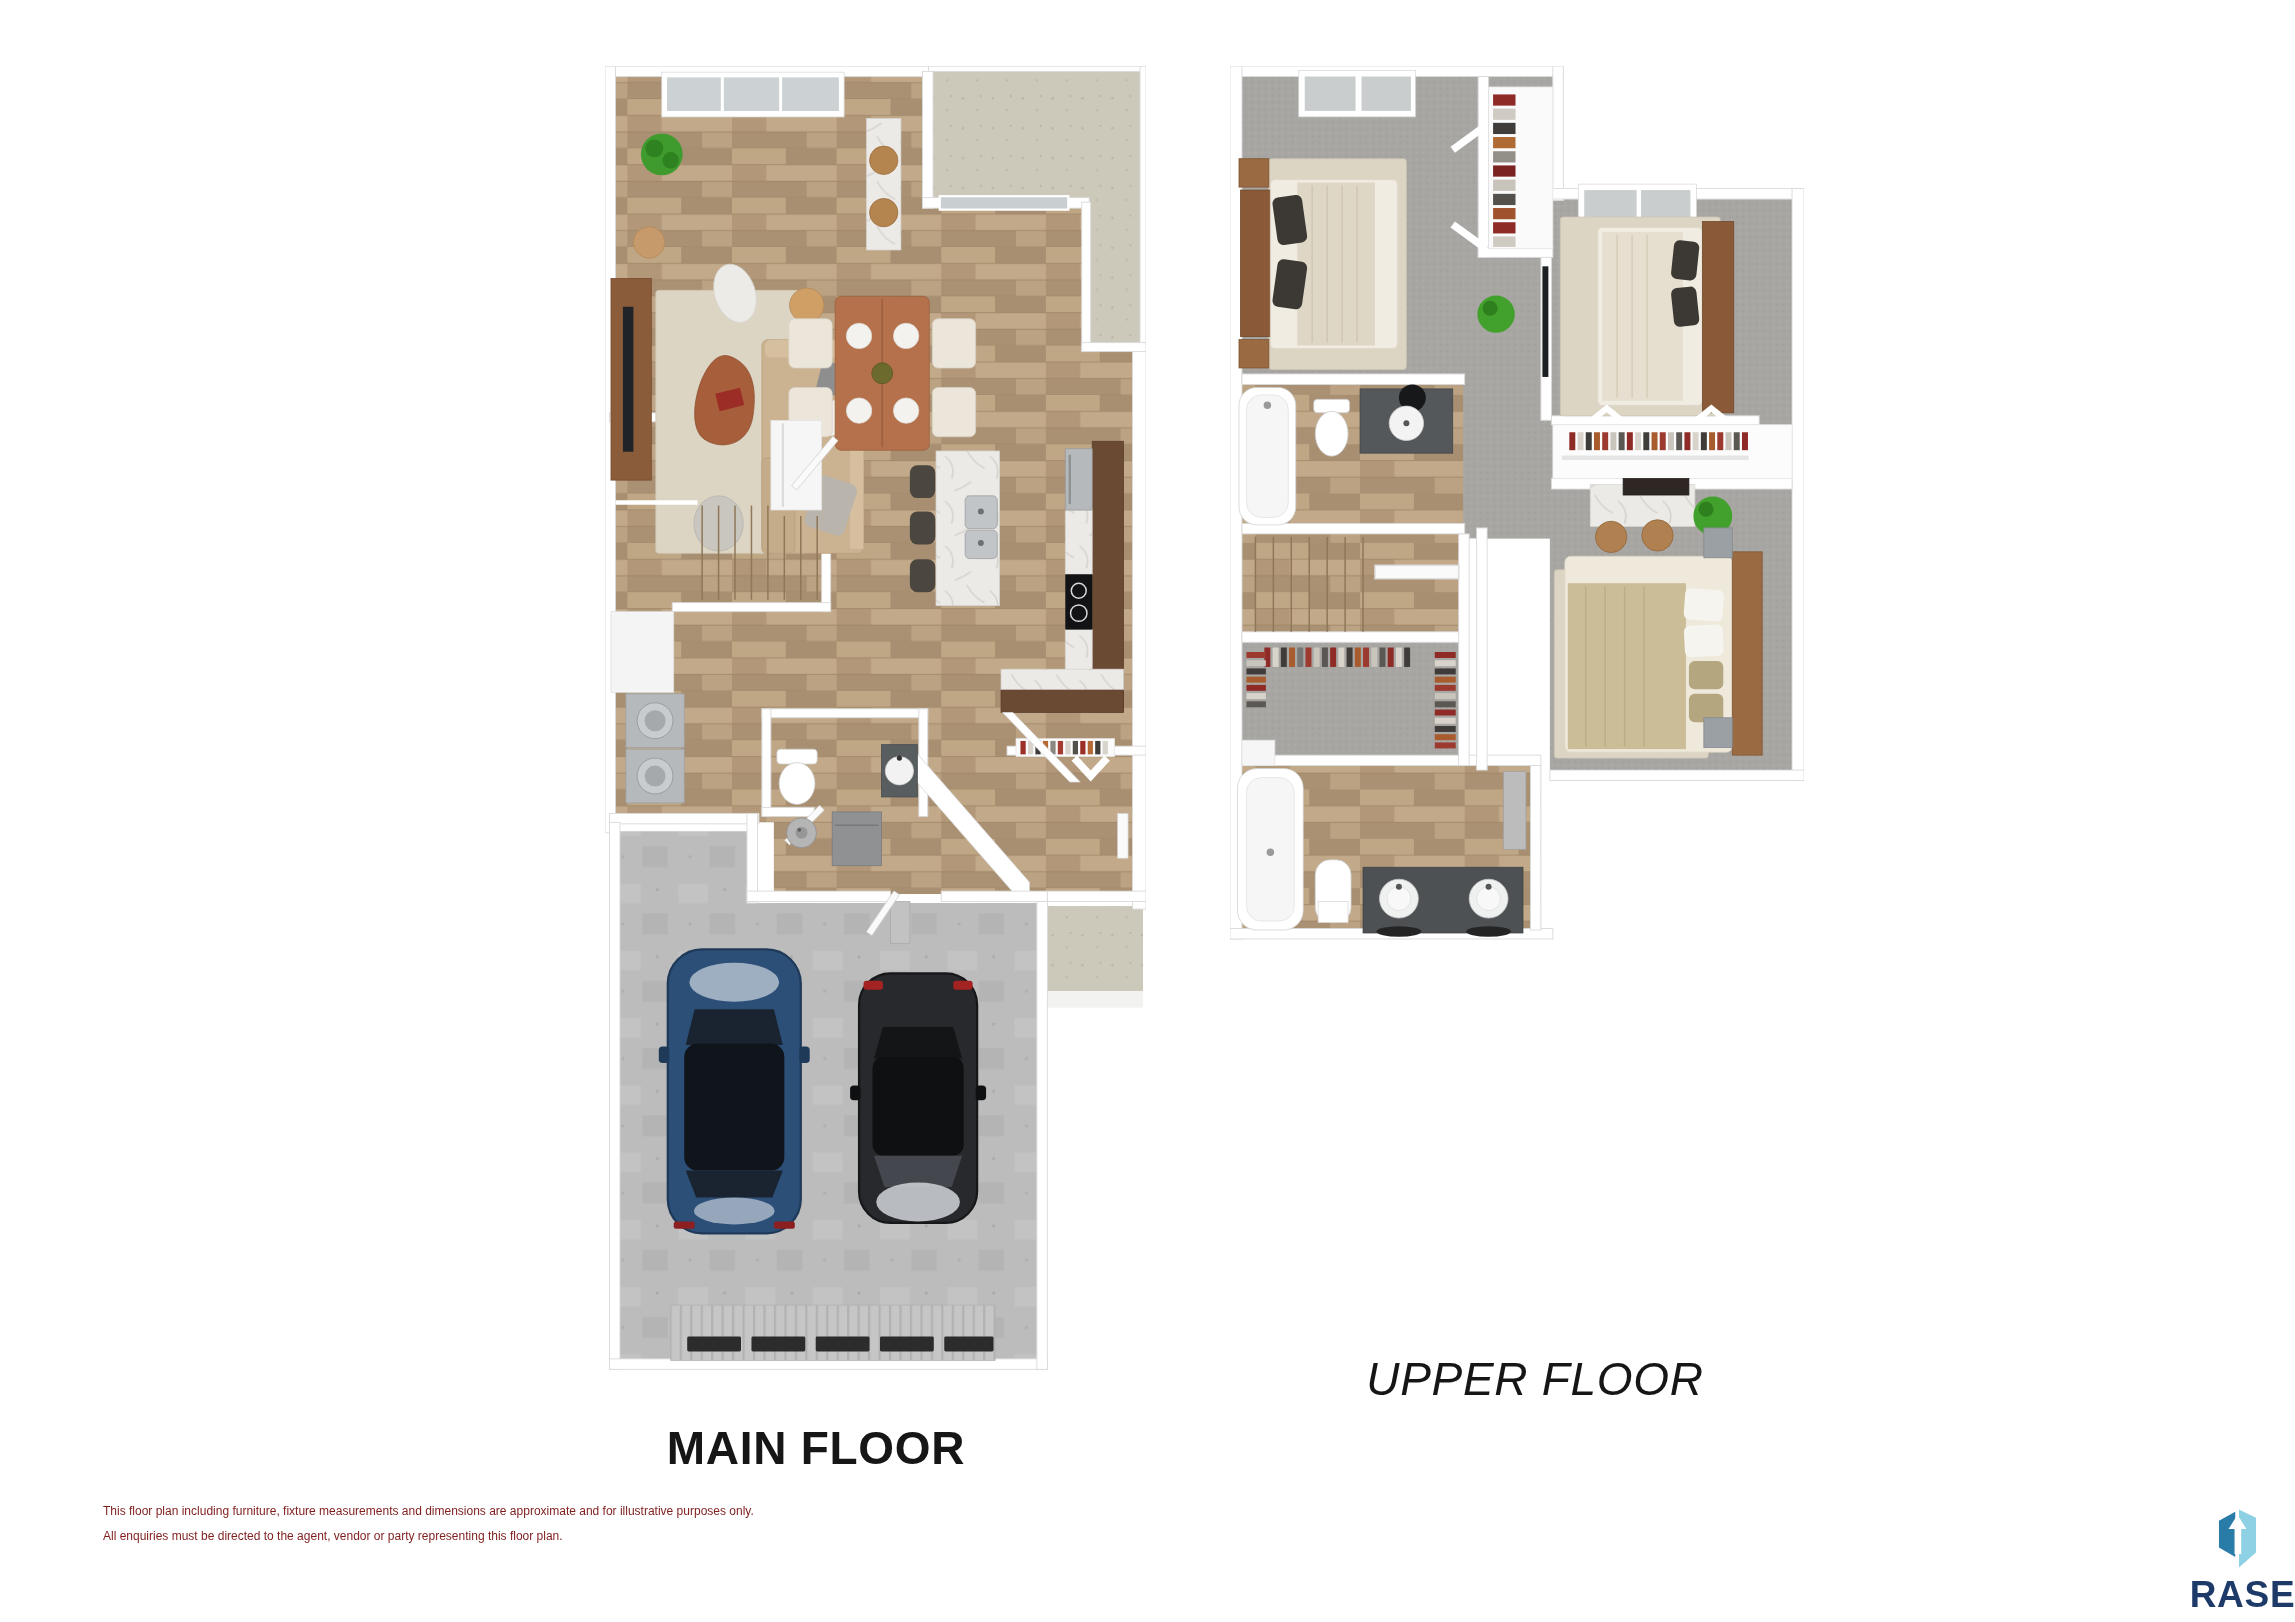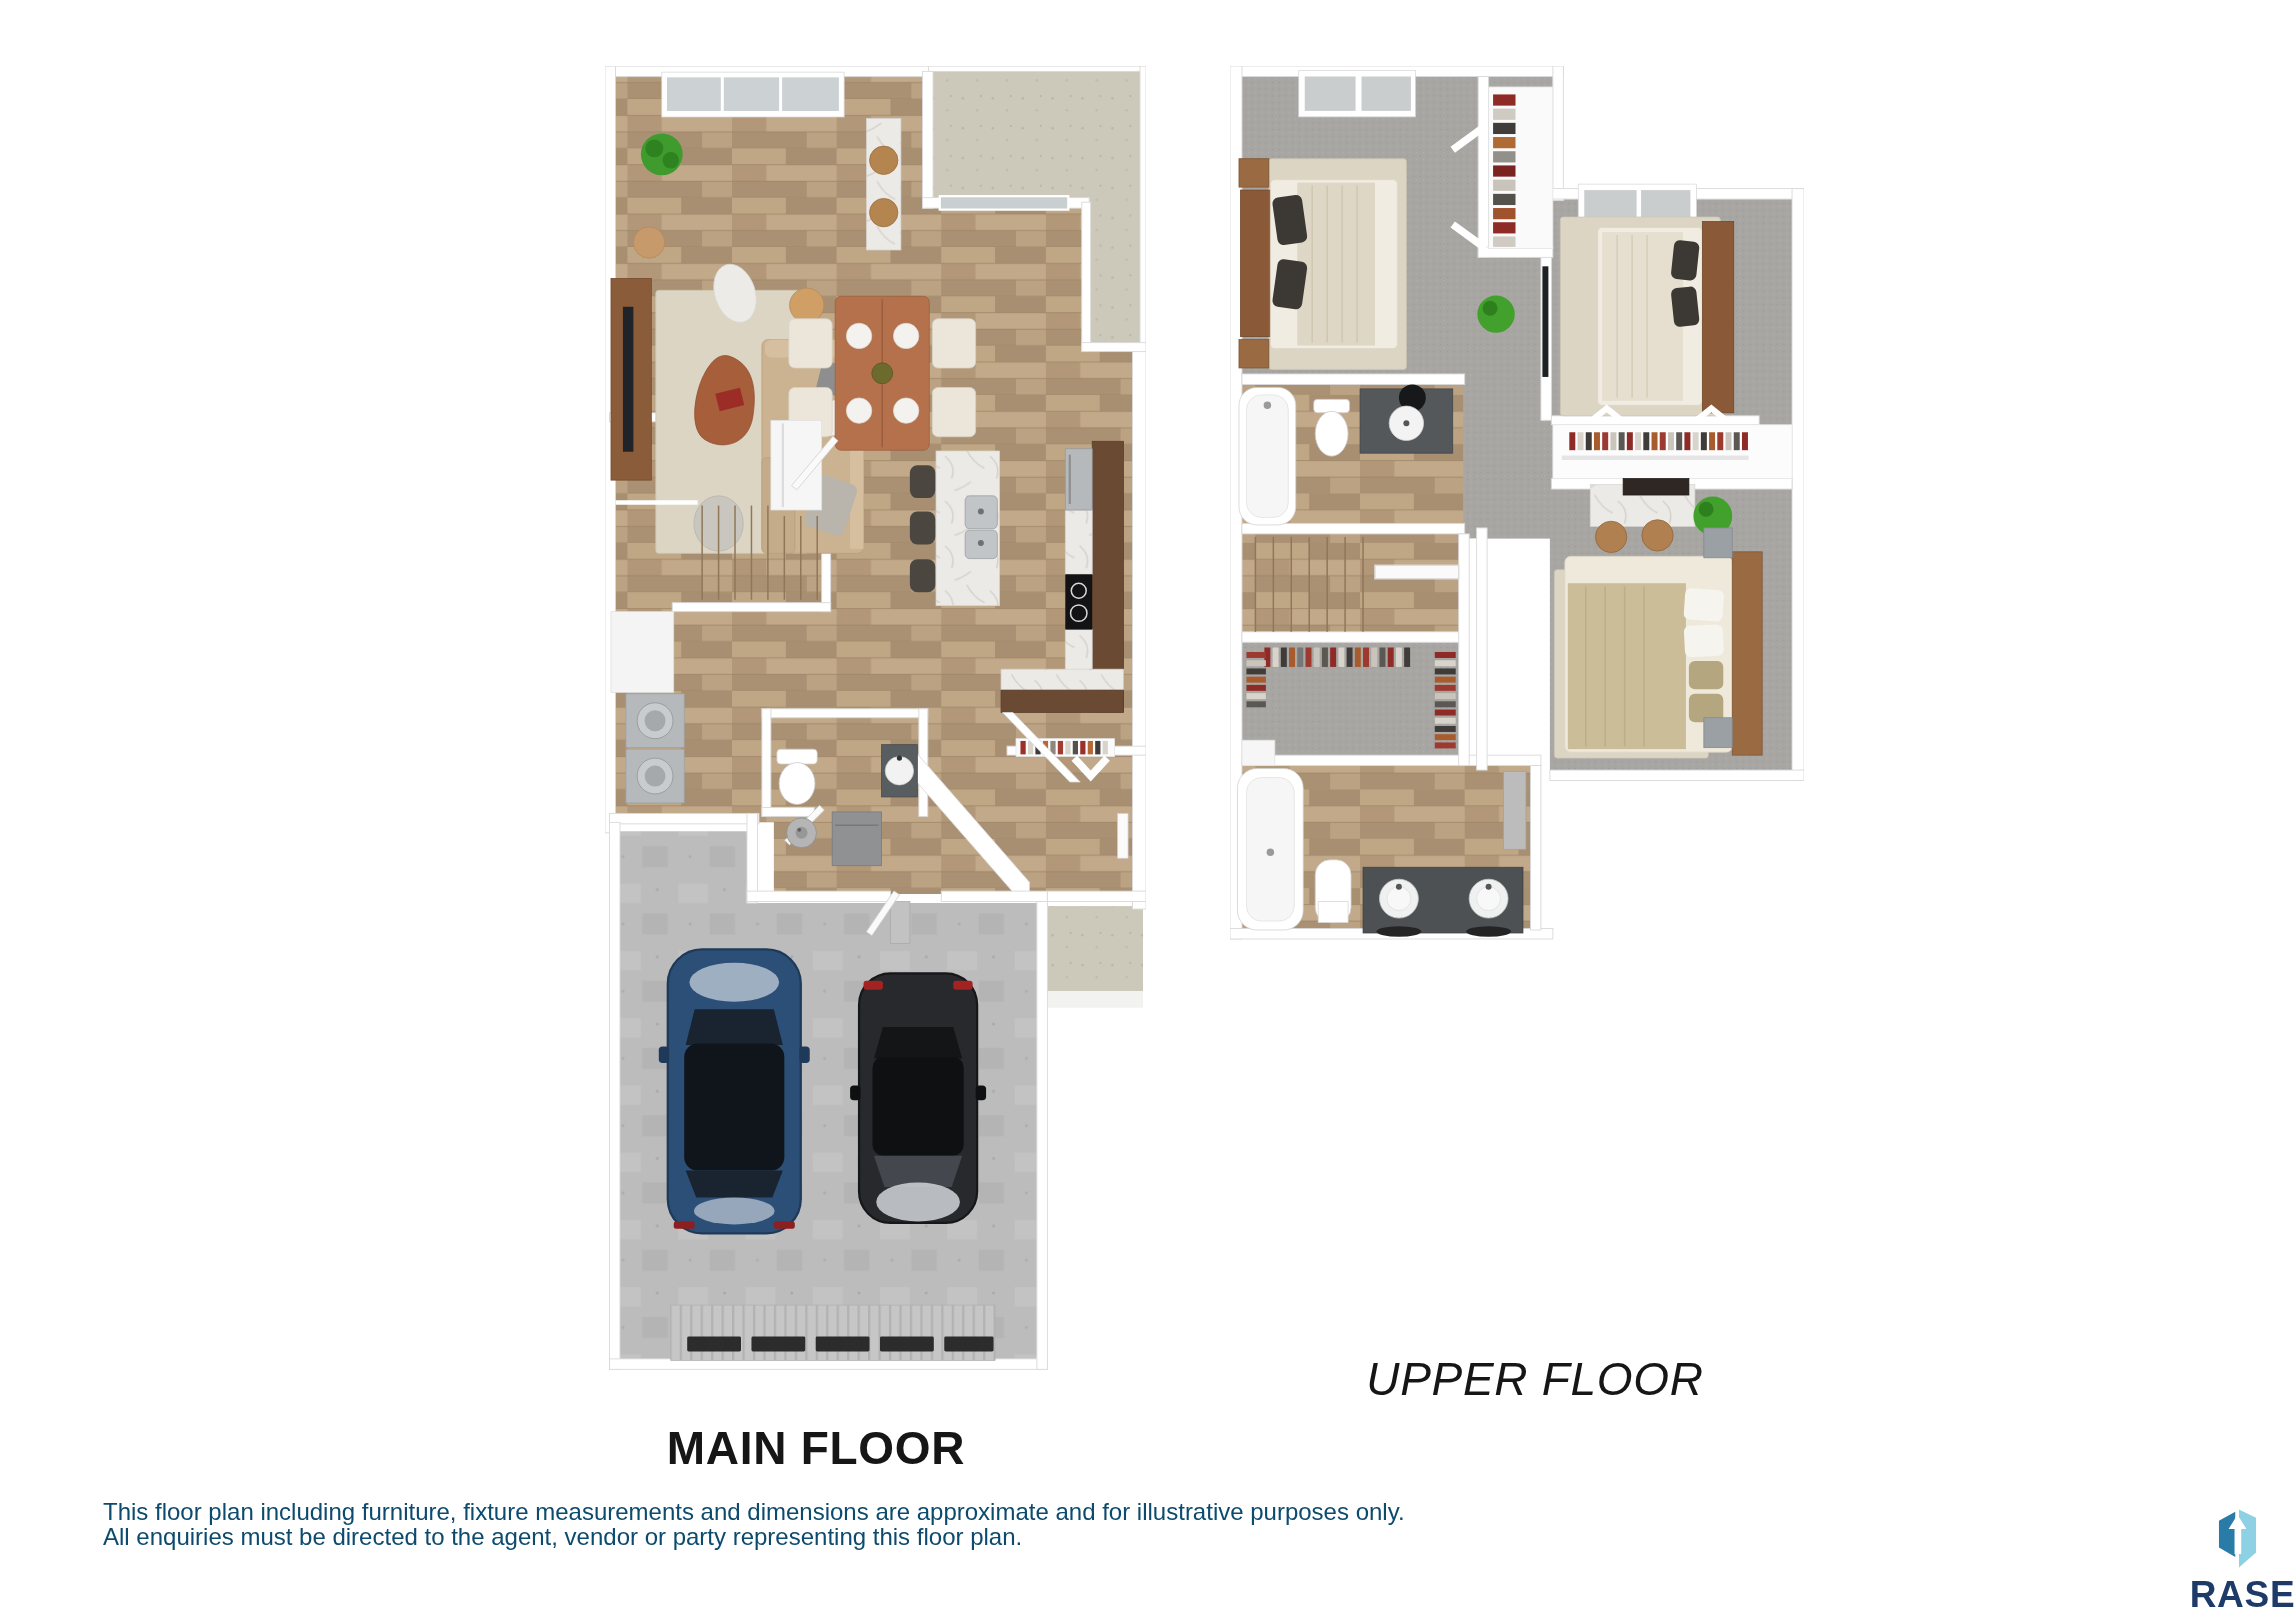--- a/index.html
+++ b/index.html
@@ -2,22 +2,22 @@
 <html style="font-size:12px"><head>
 <meta charset="utf-8">
 <style>
   html,body{margin:0;padding:0;background:#ffffff;}
   body{width:2295px;height:1623px;position:relative;overflow:hidden;
        font-family:"Liberation Sans", sans-serif;}
   .plan{position:absolute;}
   .plan svg{display:block;}
   .floor-label{position:absolute;transform:translateX(-50%);
        font-size:46px;color:#161616;letter-spacing:0.7px;white-space:nowrap;}
-  .disclaimer{position:absolute;left:103px;top:1499px;font-size:24px;
-       line-height:25px;color:#0c4a6e;}
+  .disclaimer{position:absolute;left:103px;top:1499px;font-size:12px;
+       line-height:25px;color:#7f1d1d;}
   .logo{position:absolute;left:2179px;top:1508px;width:117px;text-align:center;}
   .logo .mark{display:block;margin:0 auto 1.5px auto;}
   .logo .word{font-size:37px;font-weight:bold;letter-spacing:0.7px;margin-left:10px;}
 </style>
 </head>
 <body>
 
 <div class="plan" style="left:605px;top:66px;width:541px;height:1305px;">
 <svg width="541" height="1305" viewBox="810 88 724 1746" xmlns="http://www.w3.org/2000/svg">
   <defs>

